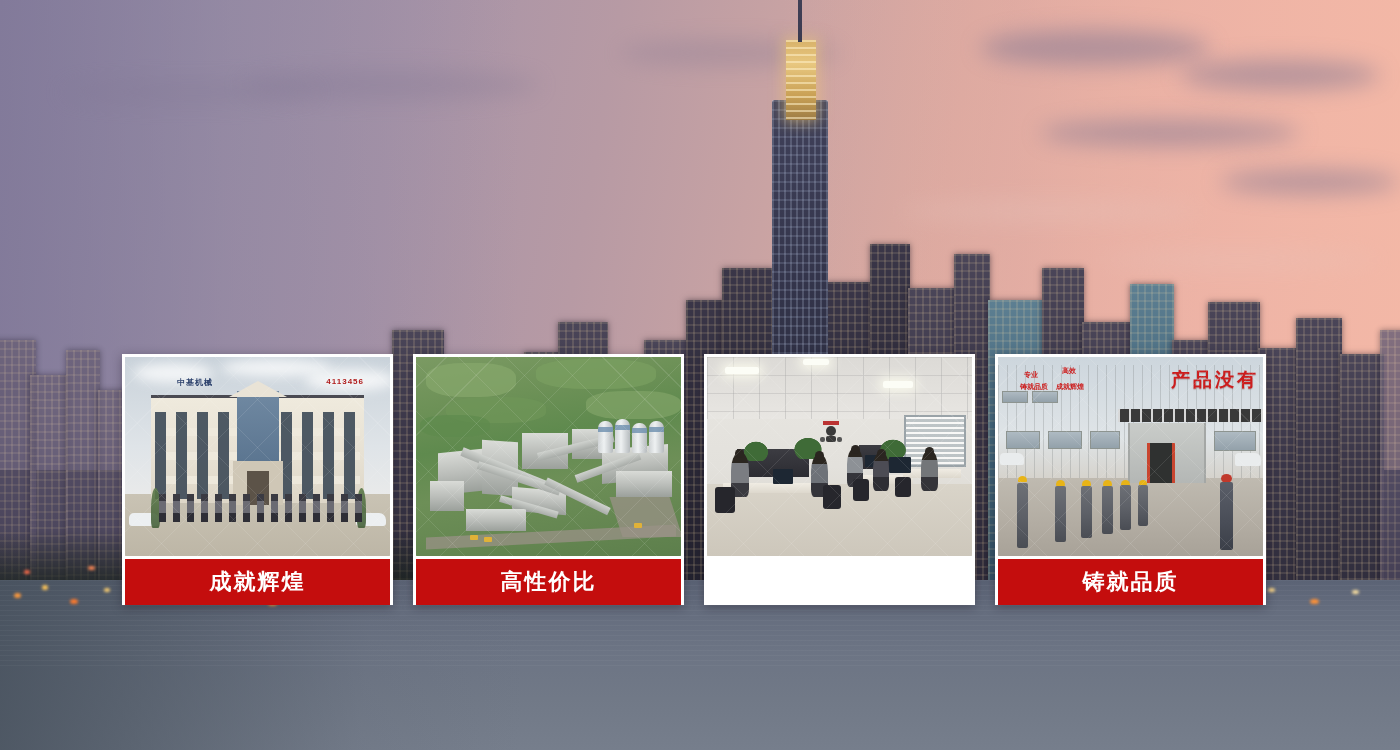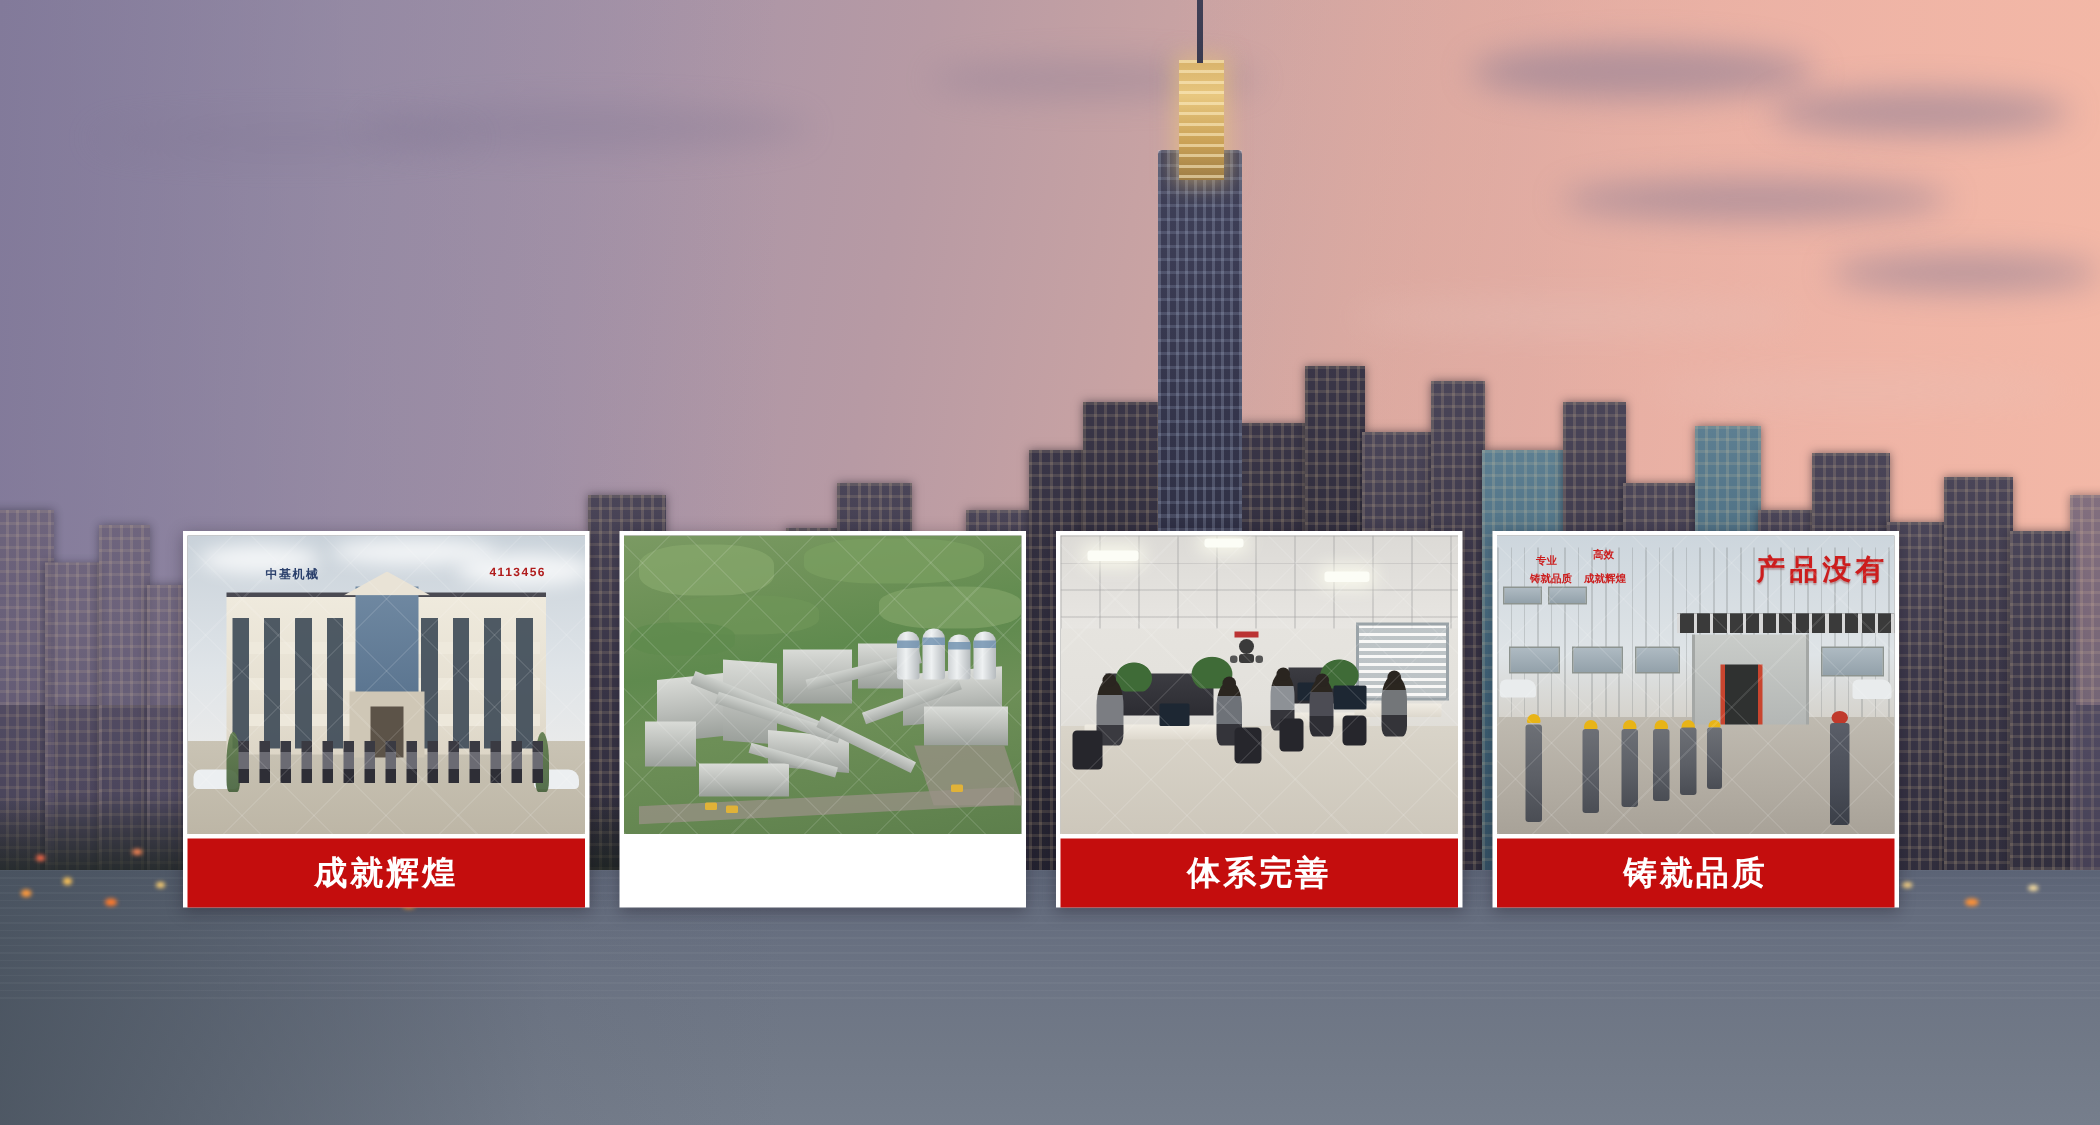--- a/index.html
+++ b/index.html
@@ -471,20 +471,23 @@
           <div class="p2-silo" style="left:206px; top:4px;  height:30px;"></div>
           <div class="p2-silo" style="left:223px; top:2px;  height:32px;"></div>
           <div class="p2-road" style="left:0px;   top:112px; width:250px; height:12px; transform:skewY(-3deg);"></div>
           <div class="p2-road" style="left:190px; top:78px;  width:60px;  height:40px; transform:skewX(18deg);"></div>
           <div class="p2-yellow" style="left:44px;  top:116px;"></div>
           <div class="p2-yellow" style="left:58px;  top:118px;"></div>
           <div class="p2-yellow" style="left:208px; top:104px;"></div>
         </div>
         <div class="wm"></div>
       </div>
+      <div class="cap">
+        <span class="cap-text">高性价比</span>
+      </div>
     </div>
 
     <div class="card">
       <div class="photo">
         <div class="p3-wall"></div>
         <div class="p3-ceil"></div>
         <div class="p3-light" style="left:18px;  top:10px; width:34px; height:7px;"></div>
         <div class="p3-light" style="left:176px; top:24px; width:30px; height:7px;"></div>
         <div class="p3-light" style="left:96px;  top:2px;  width:26px; height:6px;"></div>
         <div class="p3-window"></div>
@@ -518,23 +521,20 @@
         <div class="p3-person" style="left:166px; top:96px;  width:16px; height:38px; background:linear-gradient(180deg,#2b2620 0 8px,#4c4c54 8px 24px,#2e2e34 24px 38px);"></div>
         <div class="p3-head" style="left:170px; top:92px;"></div>
         <div class="p3-person" style="left:214px; top:94px;  width:17px; height:40px; background:linear-gradient(180deg,#2b2620 0 9px,#737679 9px 26px,#343439 26px 40px);"></div>
         <div class="p3-head" style="left:218px; top:90px;"></div>
         <div class="p3-chair" style="left:8px;   top:130px; width:20px; height:26px;"></div>
         <div class="p3-chair" style="left:116px; top:128px; width:18px; height:24px;"></div>
         <div class="p3-chair" style="left:146px; top:122px; width:16px; height:22px;"></div>
         <div class="p3-chair" style="left:188px; top:120px; width:16px; height:20px;"></div>
         <div class="wm"></div>
       </div>
-      <div class="cap">
-        <span class="cap-text">体系完善</span>
-      </div>
     </div>
 
     <div class="card">
       <div class="photo">
         <div class="p4-sky"></div>
         <div class="p4-fac"></div>
         <span class="p4-redtxt">产品没有</span>
         <span class="p4-redsm" style="left:26px; top:14px;">专业</span>
         <span class="p4-redsm" style="left:22px; top:26px;">铸就品质</span>
         <span class="p4-redsm" style="left:64px; top:10px;">高效</span>

